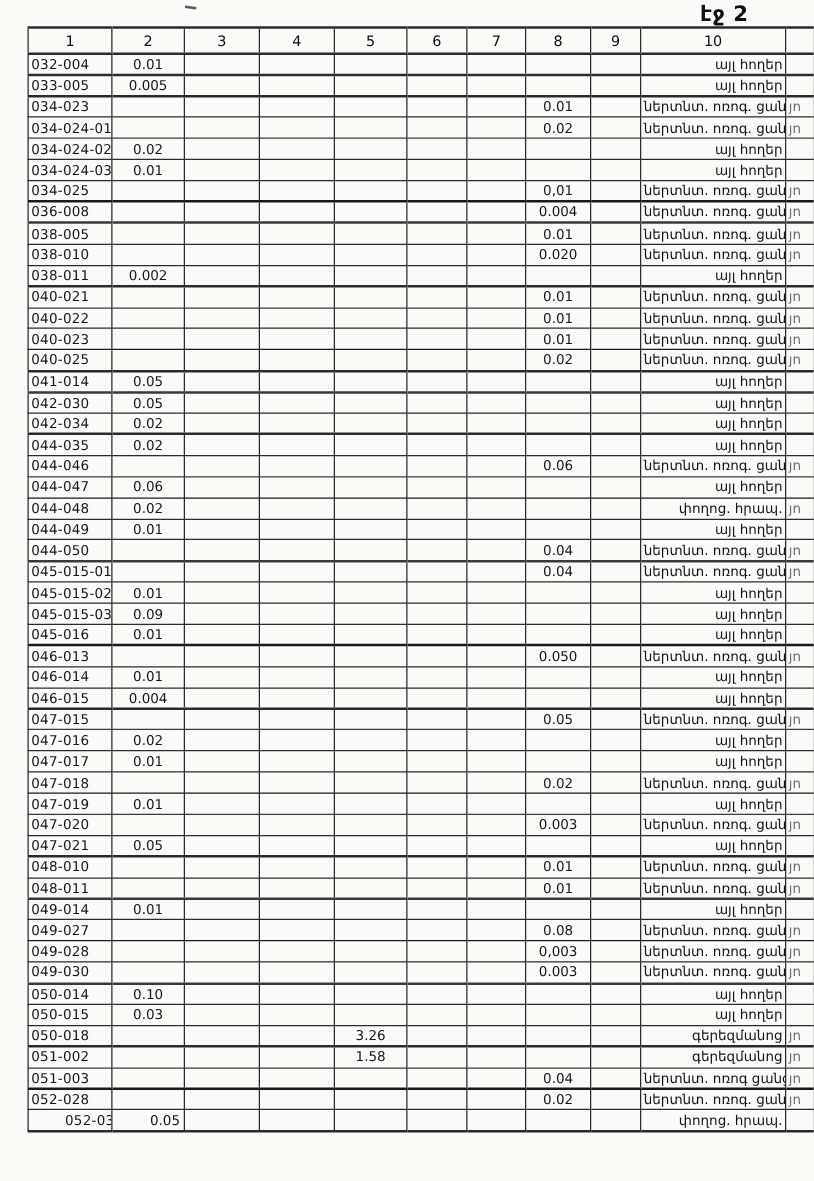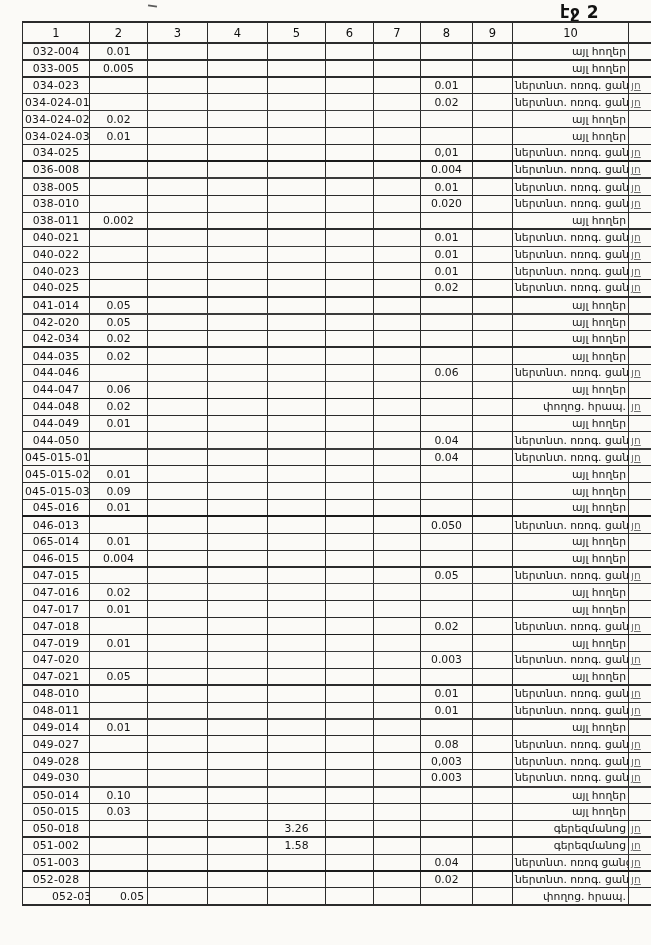--- a/index.html
+++ b/index.html
@@ -29,30 +29,30 @@
     padding:0 2px;margin:0;
     overflow:hidden;white-space:nowrap;
     font-weight:400;
   }
   table.reg thead th{
     height:19px;font-size:11.5px;text-align:center;
     border-top-width:2px;border-bottom-width:2px;color:#0d0d0d;
   }
   table.reg tbody tr{height:16.9px;}
   table.reg tbody td{font-size:10.8px;line-height:15px;}
-  td.code{ text-align:center;padding-left:3px;letter-spacing:0.2px;color:#141414;}
+  td.code{ text-align:left;padding-left:3px;letter-spacing:0.2px;color:#141414;}
   td.val{ text-align:center;color:#141414;}
   td.land{ font-size:10.2px;text-align:right;padding-left:3px;color:#141414;border-right-width:2px;}
   th.c10{border-right-width:2px;}
   td.code,th.c1{border-left-width:2px;}
   tr.group-end td{border-bottom-width:2px;}
   tr:last-child td{border-bottom-width:2px;padding-left:29px;}
   th.gutter,td.gutter{
     border:none;background:transparent;
-    font-size:8px;color:#6f6f6f;text-align:left;padding-left:5px;text-decoration:underline;
+    font-size:8px;color:#6f6f6f;text-align:left;padding-left:5px;
   }
   
   table.reg tbody tr:nth-child(4n) td{border-bottom-color:#3a3a3a;}
   table.reg tbody tr:nth-child(7n) td{border-bottom-color:#1a1a1a;}
 </style>
 </head>
 <body>
 
 <div class="page-header">էջ 2</div>
 <div class="scan-artifact"></div>
@@ -289,21 +289,21 @@
         <td class="val"></td>
         <td class="val"></td>
         <td class="val"></td>
         <td class="val"></td>
         <td class="val"></td>
         <td class="val"></td>
         <td class="land">այլ հողեր</td>
         <td class="gutter"></td>
       </tr>
       <tr>
-        <td class="code">042-020</td>
+        <td class="code">042-030</td>
         <td class="val">0.05</td>
         <td class="val"></td>
         <td class="val"></td>
         <td class="val"></td>
         <td class="val"></td>
         <td class="val"></td>
         <td class="val"></td>
         <td class="val"></td>
         <td class="land">այլ հողեր</td>
         <td class="gutter"></td>
@@ -458,21 +458,21 @@
         <td class="val"></td>
         <td class="val"></td>
         <td class="val"></td>
         <td class="val"></td>
         <td class="val">0.050</td>
         <td class="val"></td>
         <td class="land">ներտնտ. ոռոգ. ցանց</td>
         <td class="gutter">յո</td>
       </tr>
       <tr>
-        <td class="code">065-014</td>
+        <td class="code">046-014</td>
         <td class="val">0.01</td>
         <td class="val"></td>
         <td class="val"></td>
         <td class="val"></td>
         <td class="val"></td>
         <td class="val"></td>
         <td class="val"></td>
         <td class="val"></td>
         <td class="land">այլ հողեր</td>
         <td class="gutter"></td>

